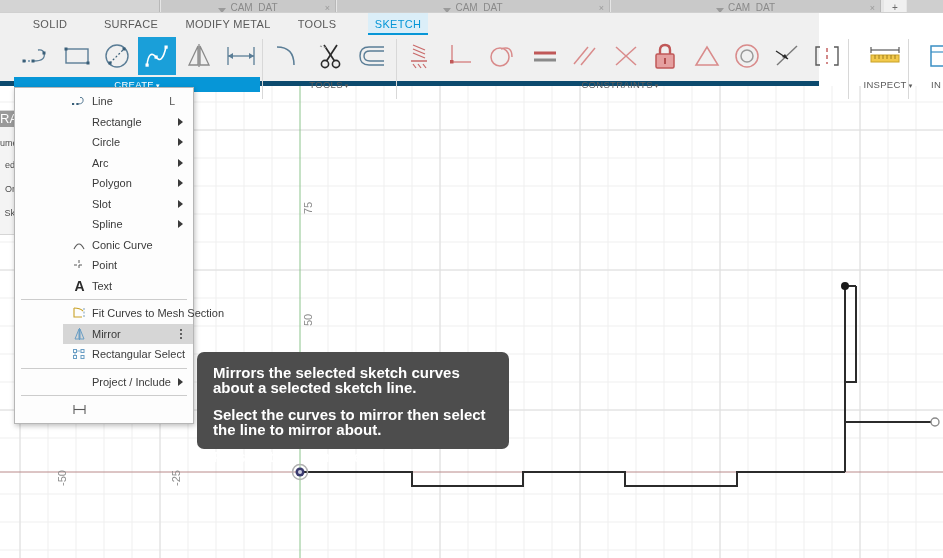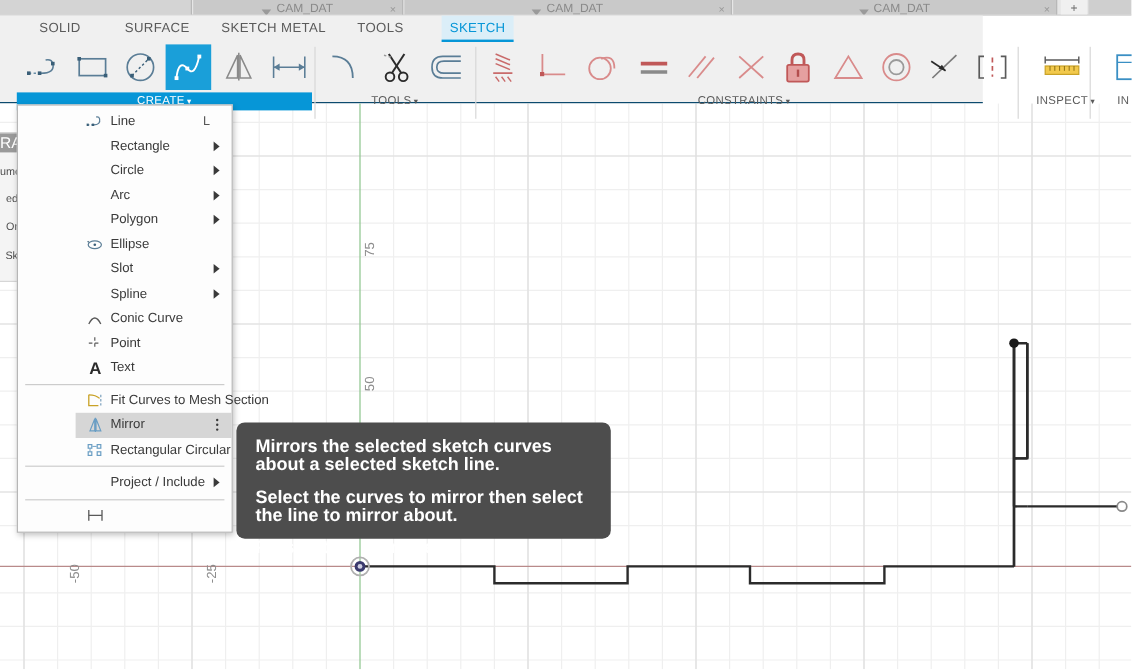--- a/index.html
+++ b/index.html
@@ -27,21 +27,21 @@
   .doctab-caret { width:0;height:0;border-left:4px solid transparent;
                   border-right:4px solid transparent;border-top:5px solid #9a9a9a; }
   .doctab-close { font-size:9px; color:#9a9a9a; position:absolute; right:5px; bottom:0; }
   .tabplus { position:absolute; left:884px; top:0; width:22px; height:13px;
              background:#f0f0f0; display:flex; align-items:flex-end; justify-content:center;
              font-size:10px; color:#6a6a6a; }
   .tabend { position:absolute; left:907px; top:0; width:36px; height:13px; background:#cfcfcf; }
 
   
   .ribbon { position:absolute; left:0; top:13px; width:819px; height:73px;
-            background:#f0f0f0; border-bottom:1px solid #0c4a6e; }
+            background:#f0f0f0; border-bottom:5px solid #0c4a6e; }
   .ribtabs { position:absolute; left:0; top:0; width:943px; height:22px; }
   .ribtab { position:absolute; top:0; height:22px; line-height:22px;
             font-size:11px; color:#5a5a5a; text-align:center; letter-spacing:.3px; }
   .ribtab.active { color:#0696d7; border-bottom:2px solid #0696d7; background:#dbeef8; }
 
   
   .toolrow { position:absolute; left:0; top:22px; width:943px; height:42px; }
   .tool { position:absolute; top:2px; width:38px; height:38px;
           display:flex; align-items:center; justify-content:center; }
   .tool.sel { background:#1a9fd9; }
@@ -234,21 +234,21 @@
   <div class="br-it" style="top:44px">ed</div>
   <div class="br-it" style="top:68px">Or</div>
   <div class="br-it" style="top:92px">Sk</div>
 </div>
 
 <div class="ribbon">
 
   <div class="ribtabs">
     <div class="ribtab" style="left:20px;width:60px">SOLID</div>
     <div class="ribtab" style="left:96px;width:70px">SURFACE</div>
-    <div class="ribtab" style="left:182px;width:92px">SKETCH METAL</div>
+    <div class="ribtab" style="left:182px;width:92px">MODIFY METAL</div>
     <div class="ribtab" style="left:288px;width:58px">TOOLS</div>
     <div class="ribtab active" style="left:368px;width:60px">SKETCH</div>
   </div>
 
   <div class="toolrow">
 
     <div class="tool" style="left:18px">
       <svg width="30" height="18" viewBox="0 0 30 18">
         <path d="M2 14 L10 14" stroke="#6a8fa8" stroke-width="1.3" stroke-dasharray="2 2" fill="none"></path>
         <path d="M12 14 Q24 14 22 6 Q21 2 16 3" stroke="#5a7d96" stroke-width="1.3" fill="none"></path>
@@ -494,30 +494,20 @@
     <span class="mi-lab">Arc</span>
     <span class="mi-arrow"></span>
   </div>
 
   <div class="mi">
     <span class="mi-ico blank"></span>
     <span class="mi-lab">Polygon</span>
     <span class="mi-arrow"></span>
   </div>
 
-  <div class="mi">
-    <span class="mi-ico">
-      <svg width="14" height="10" viewBox="0 0 14 10">
-        <ellipse cx="7" cy="5" rx="5.5" ry="3.2" fill="none" stroke="#5a7d96" stroke-width="1"></ellipse>
-        <circle cx="7" cy="5" r="1.1" fill="#3a5f78"></circle>
-        <line x1="1" y1="2" x2="2" y2="2.8" stroke="#3a5f78" stroke-width="1"></line>
-      </svg>
-    </span>
-    <span class="mi-lab">Ellipse</span>
-  </div>
 
   <div class="mi">
     <span class="mi-ico blank"></span>
     <span class="mi-lab">Slot</span>
     <span class="mi-arrow"></span>
   </div>
 
   <div class="mi">
     <span class="mi-ico blank"></span>
     <span class="mi-lab">Spline</span>
@@ -586,21 +576,21 @@
     <span class="mi-ico">
       <svg width="14" height="12" viewBox="0 0 14 12">
         <rect x="1.5" y="1.5" width="3" height="3" fill="none" stroke="#6a9ec4" stroke-width="1"></rect>
         <rect x="9" y="1.5" width="3" height="3" fill="none" stroke="#6a9ec4" stroke-width="1"></rect>
         <rect x="1.5" y="7.5" width="3" height="3" fill="none" stroke="#6a9ec4" stroke-width="1"></rect>
         <rect x="9" y="7.5" width="3" height="3" fill="none" stroke="#6a9ec4" stroke-width="1"></rect>
         <line x1="5" y1="3" x2="8.5" y2="3" stroke="#6a9ec4" stroke-width=".8"></line>
         <line x1="3" y1="5" x2="3" y2="7" stroke="#6a9ec4" stroke-width=".8"></line>
       </svg>
     </span>
-    <span class="mi-lab">Rectangular Circular</span>
+    <span class="mi-lab">Rectangular Select</span>
   </div>
 
   <div class="msep"></div>
 
   <div class="mi">
     <span class="mi-ico blank"></span>
     <span class="mi-lab">Project / Include</span>
     <span class="mi-arrow"></span>
   </div>
 

